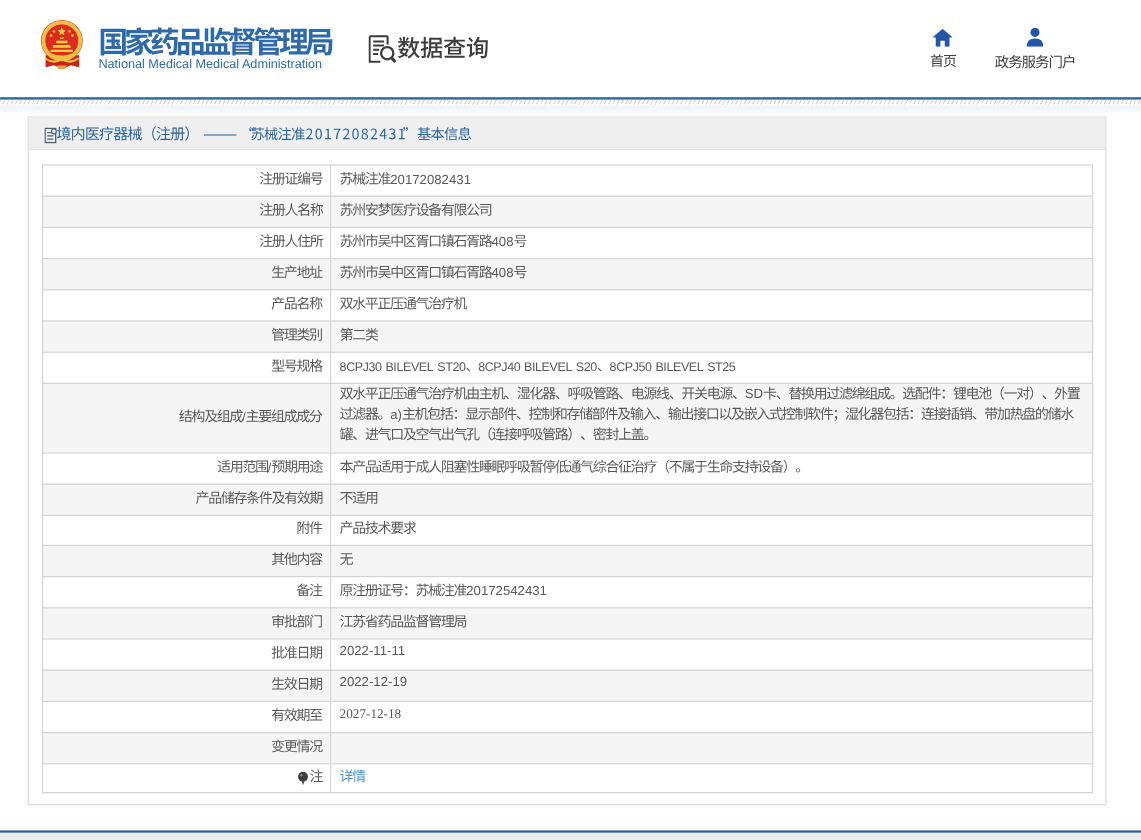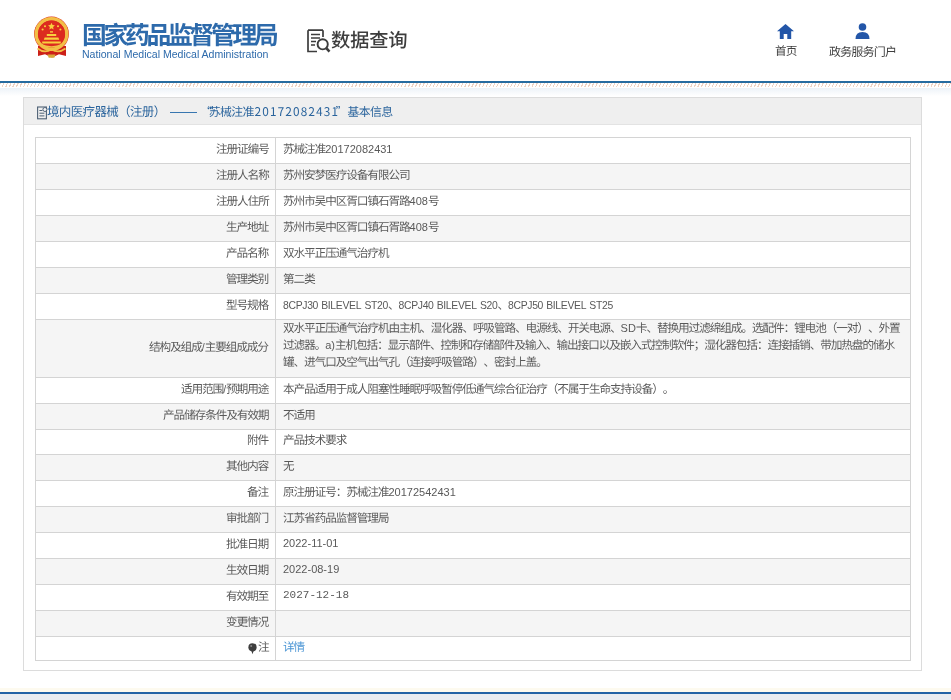--- a/index.html
+++ b/index.html
@@ -299,23 +299,23 @@
 <rect x="0.6" y="1" width="8.8" height="11.8" fill="none" stroke="#4e6175" stroke-width="1.1"></rect>
 <path d="M2.4 4.5 h3 M2.4 7.2 h5 M2.4 9.9 h5" stroke="#4e6175" stroke-width="1" fill="none"></path>
 <circle cx="7.9" cy="3.5" r="2" fill="#f4f5f6" stroke="#4e6175" stroke-width="1"></circle>
 </svg>
 <div style="position:absolute;left:170.4px;top:111.6px;width:27px;height:1.8px;background:#3876b0"></div>
 <svg style="position:absolute;left:248.2px;top:643.0px" width="9" height="12" viewBox="0 0 9 12">
     <circle cx="4.5" cy="4.3" r="4.1" fill="#3d3d3d"></circle>
     <path d="M3.4 8 L4.5 11.3 L5.6 8 Z" fill="#3d3d3d"></path>
     <circle cx="3.2" cy="3" r="1" fill="#8a8a8a"></circle>
   </svg>
-<div style="position:absolute;left:283.0px;top:530px;height:26px;line-height:26px;font-family:'Liberation Sans',sans-serif;font-size:11px;color:#595959">2022-11-01</div>
-<div style="position:absolute;left:283.0px;top:556px;height:26px;line-height:26px;font-family:'Liberation Sans',sans-serif;font-size:11px;color:#595959">2022-08-19</div>
-<div style="position:absolute;left:283.0px;top:582px;height:26px;line-height:26px;font-family:Liberation Mono, monospace;font-size:11px;color:#595959">2027-12-18</div>
+<div style="position:absolute;left:283.0px;top:530px;height:26px;line-height:26px;font-family:'Liberation Sans',sans-serif;font-size:11px;color:#595959">2022-11-11</div>
+<div style="position:absolute;left:283.0px;top:556px;height:26px;line-height:26px;font-family:'Liberation Sans',sans-serif;font-size:11px;color:#595959">2022-12-19</div>
+<div style="position:absolute;left:283.0px;top:582px;height:26px;line-height:26px;font-family:Liberation Serif, serif;font-size:11px;color:#595959">2027-12-18</div>
 <svg class="t " style="left:81.5px;top:22.0px" width="195" height="30" viewBox="0 0 195 30">
     <g fill="#2d6aab" transform="translate(0,22) scale(0.024800,-0.024800)">
       <use href="#g0" x="0"></use>
       <use href="#g1" x="867"></use>
       <use href="#g2" x="1734"></use>
       <use href="#g3" x="2601"></use>
       <use href="#g4" x="3468"></use>
       <use href="#g5" x="4335"></use>
       <use href="#g6" x="5202"></use>
       <use href="#g7" x="6069"></use>

